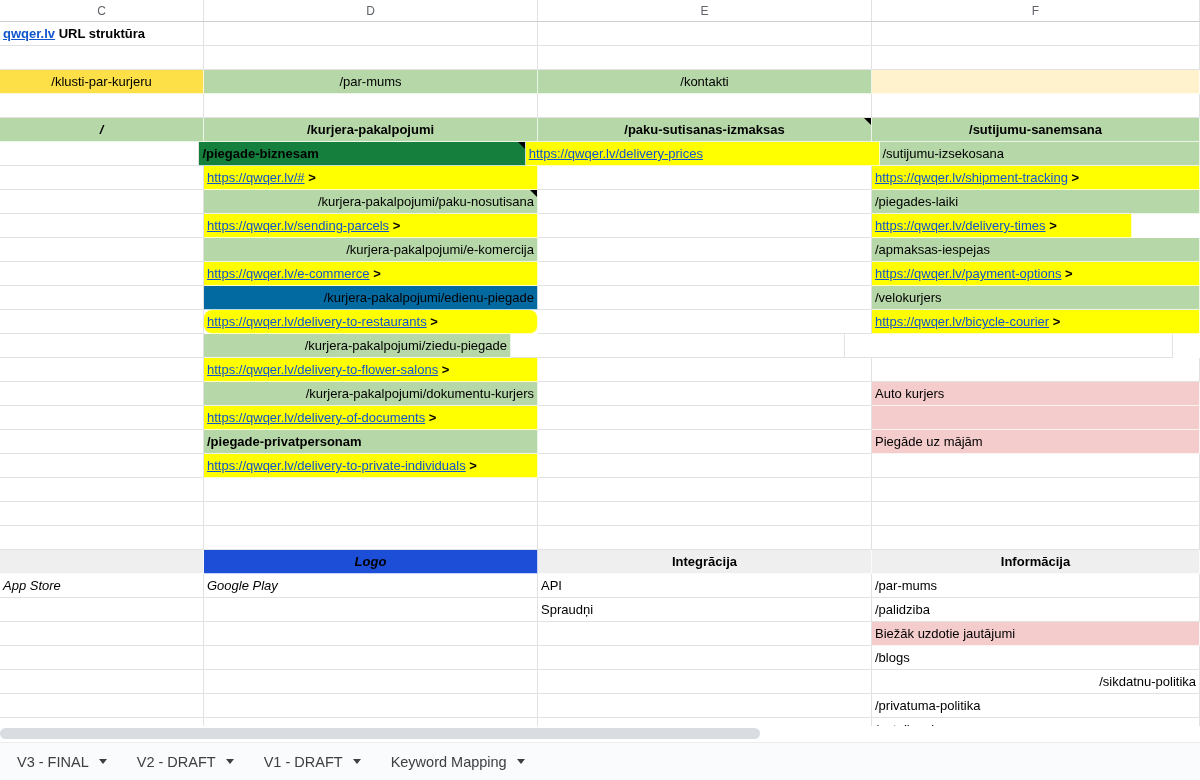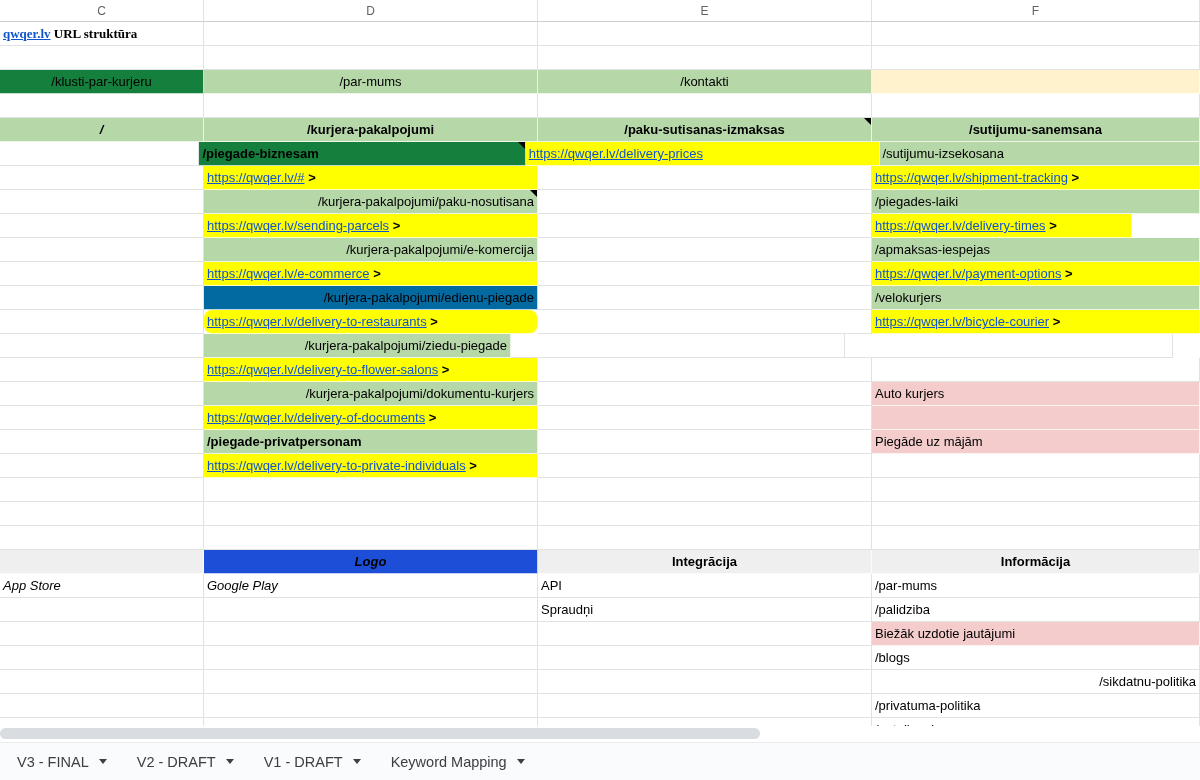--- a/index.html
+++ b/index.html
@@ -59,33 +59,33 @@
 
 <div class="app">
   <div class="colheaders">
       <div class="colheader" style="width: 204px;">C</div>
       <div class="colheader" style="width: 334px;">D</div>
       <div class="colheader" style="width: 334px;">E</div>
       <div class="colheader" style="width: 328px;">F</div>
     </div>
   <div class="sheet">
       <div class="row">
-        <div class="cell" style="width: 204px; font-family: Liberation Serif, serif;"><a class="link" style="font-weight: bold;">qwqer.lv</a><span style="font-weight: bold;"> URL struktūra</span></div>
-        <div class="cell" style="width: 334px;"></div>
-        <div class="cell" style="width: 334px;"></div>
-        <div class="cell" style="width: 328px;"></div>
-      </div>
-      <div class="row">
-        <div class="cell" style="width: 204px;"></div>
-        <div class="cell" style="width: 334px;"></div>
-        <div class="cell" style="width: 334px;"></div>
-        <div class="cell" style="width: 328px;"></div>
-      </div>
-      <div class="row">
-        <div class="cell filled al-center" style="width: 204px; background: #15803d;"><span>/klusti-par-kurjeru</span></div>
+        <div class="cell" style="width: 204px;"><a class="link" style="font-weight: bold;">qwqer.lv</a><span style="font-weight: bold;"> URL struktūra</span></div>
+        <div class="cell" style="width: 334px;"></div>
+        <div class="cell" style="width: 334px;"></div>
+        <div class="cell" style="width: 328px;"></div>
+      </div>
+      <div class="row">
+        <div class="cell" style="width: 204px;"></div>
+        <div class="cell" style="width: 334px;"></div>
+        <div class="cell" style="width: 334px;"></div>
+        <div class="cell" style="width: 328px;"></div>
+      </div>
+      <div class="row">
+        <div class="cell filled al-center" style="width: 204px; background: #fde047;"><span>/klusti-par-kurjeru</span></div>
         <div class="cell filled al-center" style="width: 334px; background: rgb(182, 215, 168);"><span>/par-mums</span></div>
         <div class="cell filled al-center" style="width: 334px; background: rgb(182, 215, 168);"><span>/kontakti</span></div>
         <div class="cell filled" style="width: 328px; background: rgb(255, 242, 204);"></div>
       </div>
       <div class="row">
         <div class="cell" style="width: 204px;"></div>
         <div class="cell" style="width: 334px;"></div>
         <div class="cell" style="width: 334px;"></div>
         <div class="cell" style="width: 328px;"></div>
       </div>

